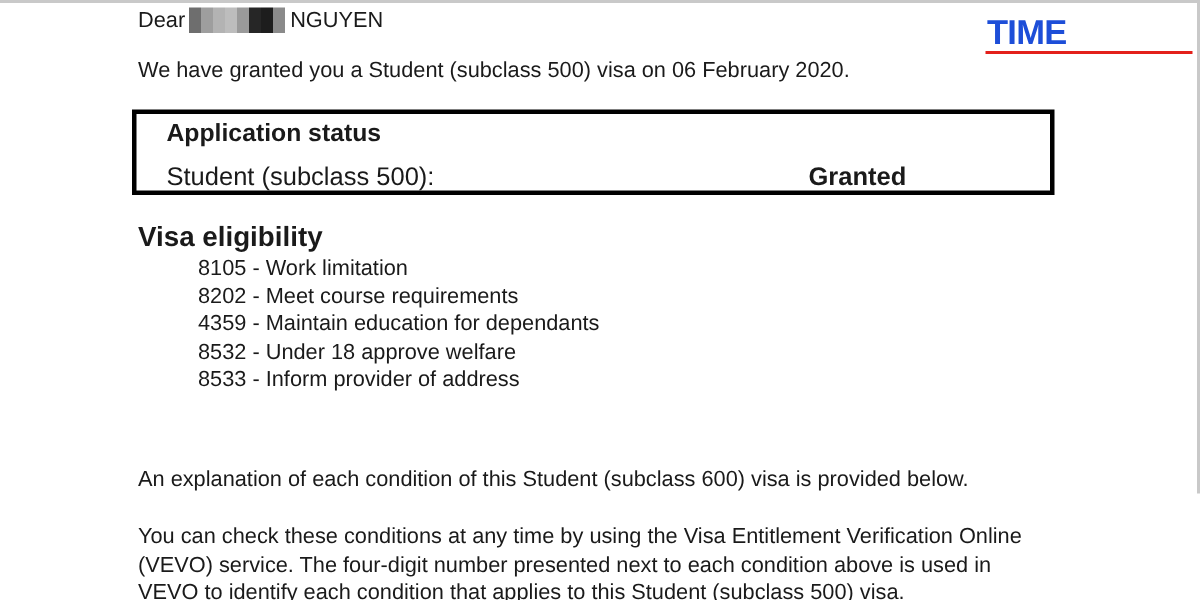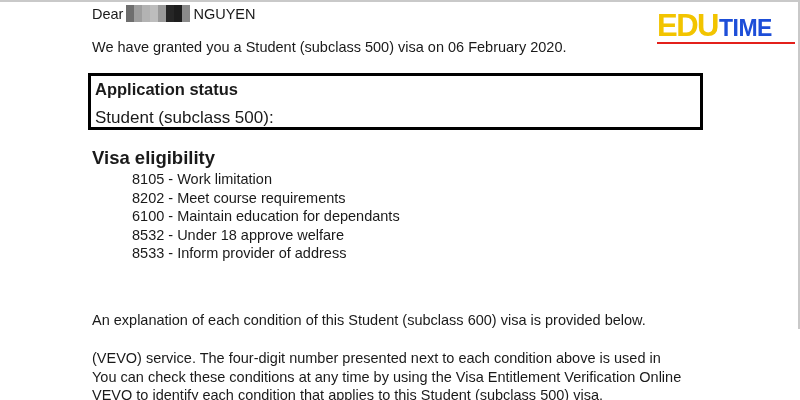--- a/index.html
+++ b/index.html
@@ -77,21 +77,21 @@
     font-weight: bold;
     letter-spacing: 1.15px;
     white-space: nowrap;
   }
   
   .status-box {
     position: absolute;
     left: 88px; top: 71px;
     width: 615px; height: 57px;
     border: 3px solid #000000;
-    padding: 2px 0 0 4px;
+    padding: 2px 0 0 20px;
   }
   .status-title {
     font-size: 16.5px;
     font-weight: bold;
     line-height: 23px;
   }
   .status-row {
     position: relative;
     font-size: 17px;
     line-height: 24px;
@@ -137,46 +137,46 @@
 </style>
 </head>
 <body>
 
 <div class="page">
 
   <div class="greeting"><span>Dear</span><span class="redaction" id="redaction"><span style="background: rgb(110, 110, 110);"></span><span style="background: rgb(158, 158, 158);"></span><span style="background: rgb(179, 179, 179);"></span><span style="background: rgb(189, 189, 189);"></span><span style="background: rgb(154, 154, 154);"></span><span style="background: rgb(38, 38, 38);"></span><span style="background: rgb(29, 29, 29);"></span><span style="background: rgb(138, 138, 138);"></span></span><span>NGUYEN</span></div>
 
   <div class="logo">
     <div class="logo-row">
-      <span class="logo-edu" id="logo-edu" style="color: rgb(242, 196, 0);">EDU</span>
       <span class="logo-time" id="logo-time" style="color: #1d4ed8;">TIME</span>
     </div>
     <div class="logo-underline" id="logo-underline" style="background: rgb(227, 32, 27);"></div>
   </div>
 
   <div class="intro">We have granted you a Student (subclass 500) visa on 06 February 2020.</div>
 
   <div class="status-box">
     <div class="status-title">Application status</div>
     <div class="status-row">
       <span>Student (subclass 500):</span>
+      <span class="status-value">Granted</span>
     </div>
   </div>
 
   <div class="vc-title">Visa eligibility</div>
 
   <div class="cond-list" id="cond-list">
       <div class="cond-line">8105 - Work limitation</div>
       <div class="cond-line">8202 - Meet course requirements</div>
-      <div class="cond-line">6100 - Maintain education for dependants</div>
+      <div class="cond-line">4359 - Maintain education for dependants</div>
       <div class="cond-line">8532 - Under 18 approve welfare</div>
       <div class="cond-line">8533 - Inform provider of address</div>
     </div>
 
   <div class="explanation">An explanation of each condition of this Student (subclass 600) visa is provided below.</div>
 
   <div class="vevo">
+    <div>You can check these conditions at any time by using the Visa Entitlement Verification Online</div>
     <div>(VEVO) service. The four-digit number presented next to each condition above is used in</div>
-    <div>You can check these conditions at any time by using the Visa Entitlement Verification Online</div>
     <div>VEVO to identify each condition that applies to this Student (subclass 500) visa.</div>
   </div>
 
 </div>
 
 </body></html>

